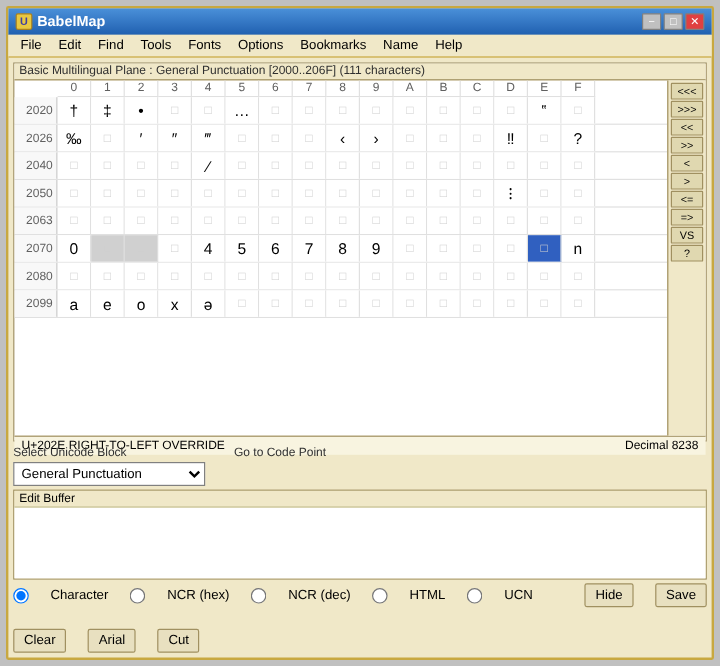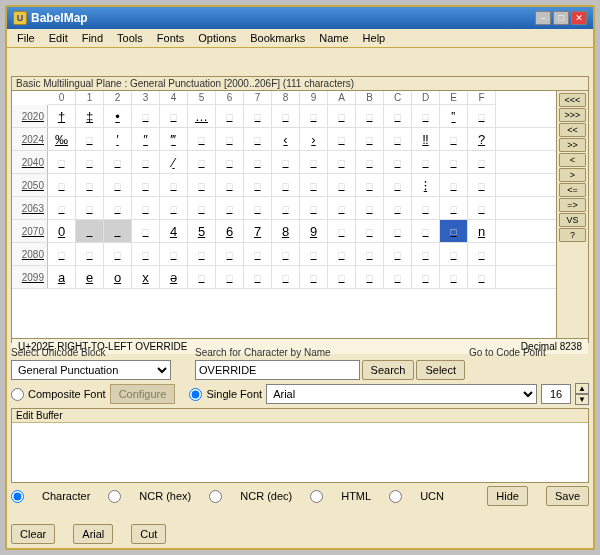--- a/index.html
+++ b/index.html
@@ -87,21 +87,20 @@
       display: flex;
       flex-direction: column;
       flex: 1;
       padding: 4px;
       gap: 4px;
     }
     .char-grid-section {
       border: 1px solid #a09060;
       background: white;
       flex: 1;
-      margin-top: 24px;
     }
     .section-label {
       font-size: 10px;
       padding: 1px 4px;
       background: #f0e8c8;
       border-bottom: 1px solid #a09060;
       color: #303030;
     }
     .grid-container {
       display: flex;
@@ -124,21 +123,20 @@
       text-align: center;
       font-size: 10px;
       color: #606060;
       padding: 1px 0;
       border-right: 1px solid #e0e0e0;
       border-bottom: 1px solid #e0e0e0;
     }
     .grid-row {
       display: flex;
       border-bottom: 1px solid #e0e0e0;
-      text-decoration: underline;
     }
     .row-label {
       width: 36px;
       min-width: 36px;
       font-size: 10px;
       color: #606060;
       padding: 1px 2px;
       display: flex;
       align-items: center;
       justify-content: flex-end;
@@ -357,21 +355,21 @@
                 <div class="grid-cell" style="color: rgb(208, 208, 208); font-size: 10px;">□</div>
                 <div class="grid-cell" style="color: rgb(208, 208, 208); font-size: 10px;">□</div>
                 <div class="grid-cell" style="color: rgb(208, 208, 208); font-size: 10px;">□</div>
                 <div class="grid-cell" style="color: rgb(208, 208, 208); font-size: 10px;">□</div>
                 <div class="grid-cell" style="color: rgb(208, 208, 208); font-size: 10px;">□</div>
                 <div class="grid-cell" style="color: rgb(208, 208, 208); font-size: 10px;">□</div>
                 <div class="grid-cell">‟</div>
                 <div class="grid-cell" style="color: rgb(208, 208, 208); font-size: 10px;">□</div>
               </div>
               <div class="grid-row">
-                <div class="row-label">2024</div>
+                <div class="row-label">2026</div>
                 <div class="grid-cell">‰</div>
                 <div class="grid-cell" style="color: rgb(208, 208, 208); font-size: 10px;">□</div>
                 <div class="grid-cell">′</div>
                 <div class="grid-cell">″</div>
                 <div class="grid-cell">‴</div>
                 <div class="grid-cell" style="color: rgb(208, 208, 208); font-size: 10px;">□</div>
                 <div class="grid-cell" style="color: rgb(208, 208, 208); font-size: 10px;">□</div>
                 <div class="grid-cell" style="color: rgb(208, 208, 208); font-size: 10px;">□</div>
                 <div class="grid-cell">‹</div>
                 <div class="grid-cell">›</div>
@@ -523,49 +521,25 @@
 
       <div class="row-3col">
         <div class="unicode-block-section">
           <div class="section-title">Select Unicode Block</div>
           <div class="input-row">
             <select style="width:160px; font-size:11px;">
               <option>General Punctuation</option>
             </select>
           </div>
         </div>
-        <div class="search-section">
-          <div class="section-title">Search for Character by Name</div>
-          <div class="input-row">
-            <input type="text" style="flex: 1 1 0%; min-width: 60px;" value="OVERRIDE">
-            <button class="btn">Search</button>
-            <button class="btn">Select</button>
-          </div>
-        </div>
         <div class="goto-section">
           <div class="section-title">Go to Code Point</div>
         </div>
       </div>
 
-      <div class="font-row">
-        <input type="radio" name="font-type" id="composite-radio" style="">
-        <label class="radio-label" for="composite-radio">Composite Font</label>
-        <button class="configure-btn">Configure</button>
-        &nbsp;&nbsp;
-        <input type="radio" name="font-type" id="single-radio" checked="" style="">
-        <label class="radio-label" for="single-radio">Single Font</label>
-        <select class="font-select" style="font-size:11px; flex:1;">
-          <option>Arial</option>
-        </select>
-        <input type="text" class="font-size-input" value="16" style="">
-        <div style="display:flex;flex-direction:column;">
-          <div style="font-size:8px;cursor:pointer;border:1px solid #808080;padding:0 2px;">▲</div>
-          <div style="font-size:8px;cursor:pointer;border:1px solid #808080;padding:0 2px;">▼</div>
-        </div>
-      </div>
 
       <div style="border:1px solid #a09060;">
         <div class="edit-buffer-label">Edit Buffer</div>
         <div class="edit-buffer-content" contenteditable="true" style=""></div>
       </div>
 
       <div class="bottom-toolbar">
         <input type="radio" name="output-type" id="char-radio" checked="" style="">
         <label for="char-radio">Character</label>
         <input type="radio" name="output-type" id="ncr-hex-radio" style="">

